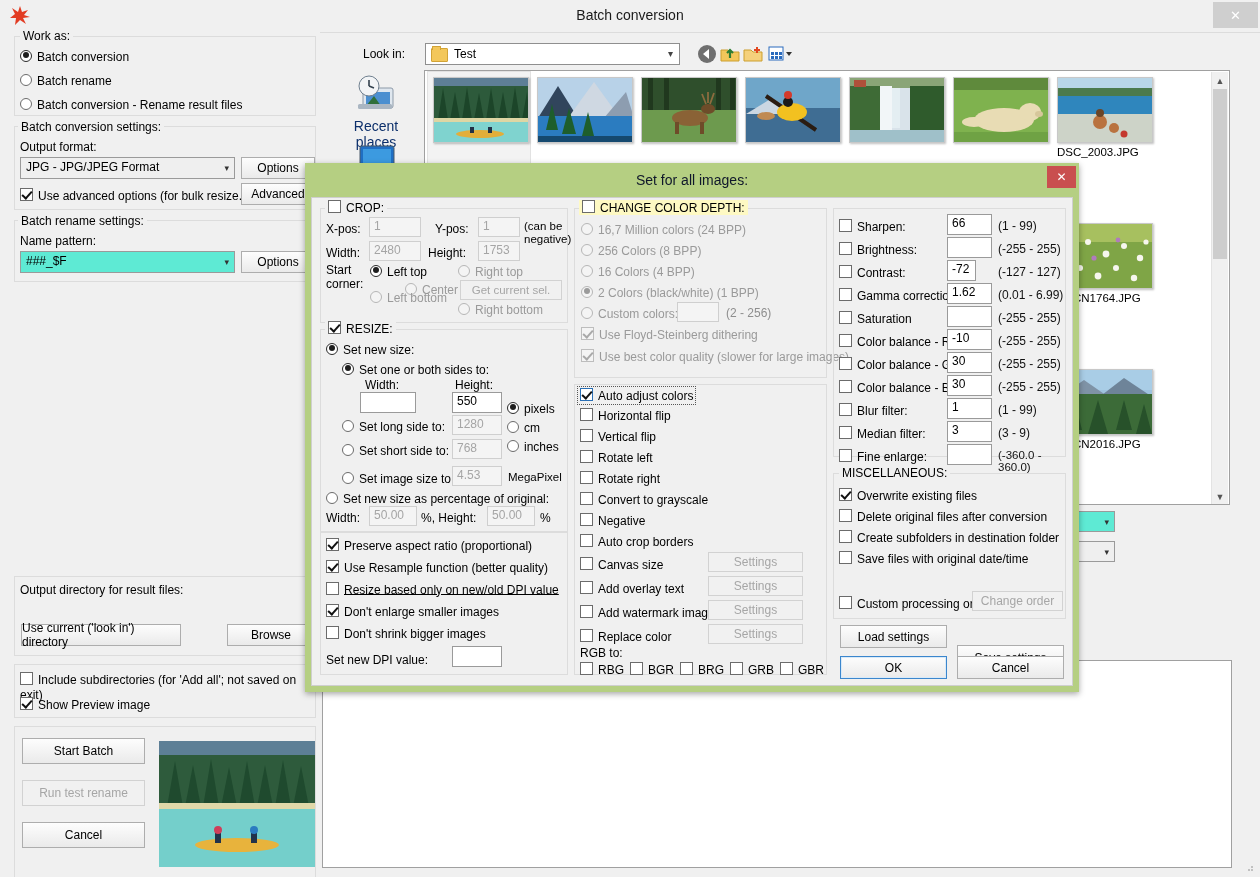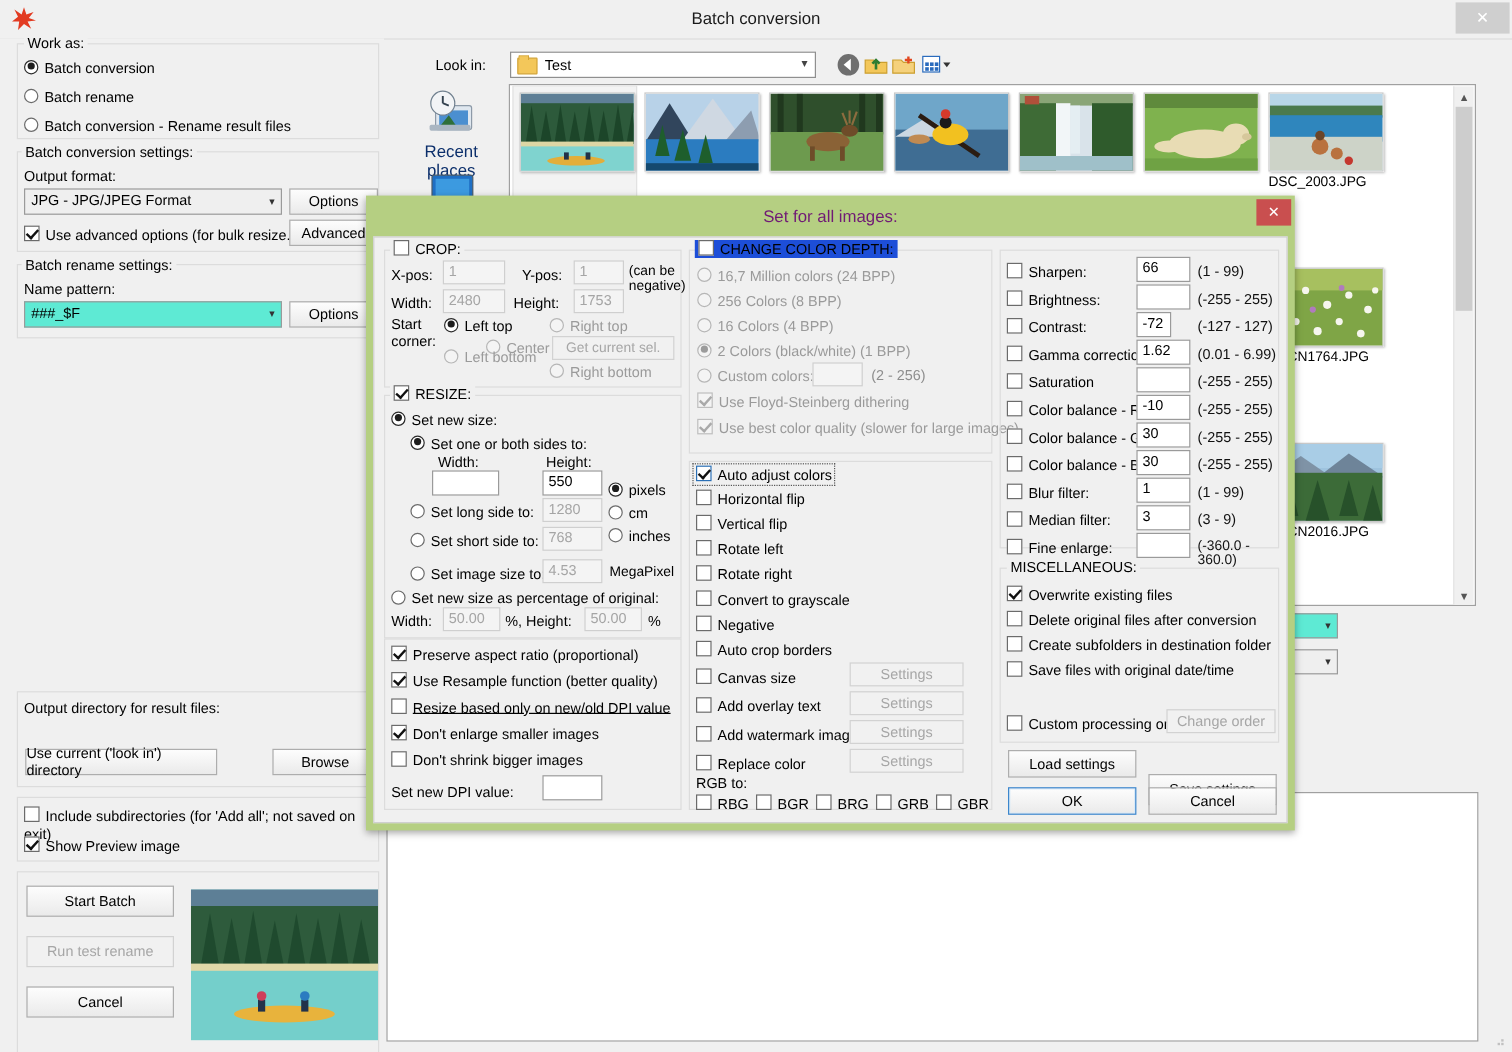--- a/index.html
+++ b/index.html
@@ -90,21 +90,21 @@
   .sidebar-places{position:absolute;left:336px;top:74px;width:80px;text-align:center;}
   .place-lbl{font-size:14px;margin-top:2px;color:#0c2f6b;}
 
   .bottomlist{position:absolute;left:322px;top:660px;width:910px;height:208px;background:#fff;
     border:1px solid #a0a0a0;box-sizing:border-box;}
 
   
   .dlg{position:absolute;left:305px;top:163px;width:774px;height:529px;background:#b5cf82;
     box-shadow:0 2px 6px rgba(0,0,0,.35);}
   .dlg-title{position:absolute;left:0;top:0;width:774px;height:34px;line-height:34px;
-    text-align:center;font-size:14px;color:#701a75;}
+    text-align:center;font-size:14px;color:#0f172a;}
   .dlg-close{position:absolute;right:3px;top:3px;width:29px;height:22px;background:#c94f4f;cursor:pointer;}
   .dlg-close .xglyph{font-size:12px;}
   .dlg-body{position:absolute;left:6px;top:34px;width:762px;height:489px;background:#f0f0f0;border:1px solid #cfcfcf;box-sizing:border-box;}
   .fld{position:absolute;border:1px solid #dcdcdc;box-sizing:border-box;}
 
   .rng{position:absolute;font-size:12px;color:#111;}
   .sec-title{position:absolute;font-size:12px;}
 </style>
 </head>
 <body>
@@ -543,21 +543,21 @@
       <div class="fld" style="left:8px;top:334px;width:248px;height:143px;"></div>
       <label class="cb on" style="position:absolute;left:14px;top:340px;"><i></i><span>Preserve aspect ratio (proportional)</span></label>
       <label class="cb on" style="position:absolute;left:14px;top:362px;"><i></i><span>Use Resample function (better quality)</span></label>
       <label class="cb" style="position:absolute;left:14px;top:384px;text-decoration:underline;"><i></i><span>Resize based only on new/old DPI value</span></label>
       <label class="cb on" style="position:absolute;left:14px;top:406px;"><i></i><span>Don't enlarge smaller images</span></label>
       <label class="cb" style="position:absolute;left:14px;top:428px;"><i></i><span>Don't shrink bigger images</span></label>
       <div style="position:absolute;left:14px;top:455px;">Set new DPI value:</div>
       <div class="tfield" style="left:140px;top:448px;width:50px;height:21px;"><span></span></div>
 
       <div class="fld" style="left:262px;top:10px;width:253px;height:170px;"></div>
-      <label class="cb" style="position:absolute;left:267px;top:2px;background:#1d4ed8;padding:0 3px;">
+      <label class="cb" style="position:absolute;left:267px;top:2px;background:#fef9c3;padding:0 3px;">
         <i></i><span>CHANGE COLOR DEPTH:</span>
       </label>
       <label class="radio dis" style="position:absolute;left:269px;top:24px;"><i></i><span>16,7 Million colors (24 BPP)</span></label>
       <label class="radio dis" style="position:absolute;left:269px;top:45px;"><i></i><span>256 Colors (8 BPP)</span></label>
       <label class="radio dis" style="position:absolute;left:269px;top:66px;"><i></i><span>16 Colors (4 BPP)</span></label>
       <label class="radio dis on" style="position:absolute;left:269px;top:87px;"><i></i><span>2 Colors (black/white) (1 BPP)</span></label>
       <label class="radio dis" style="position:absolute;left:269px;top:108px;"><i></i><span>Custom colors:</span></label>
       <div class="tfield dis" style="left:365px;top:104px;width:42px;height:20px;"><span></span></div>
       <div style="position:absolute;left:414px;top:108px;color:#8e8e8e;">(2 - 256)</div>
       <label class="cb dis on" style="position:absolute;left:269px;top:129px;"><i></i><span>Use Floyd-Steinberg dithering</span></label>

